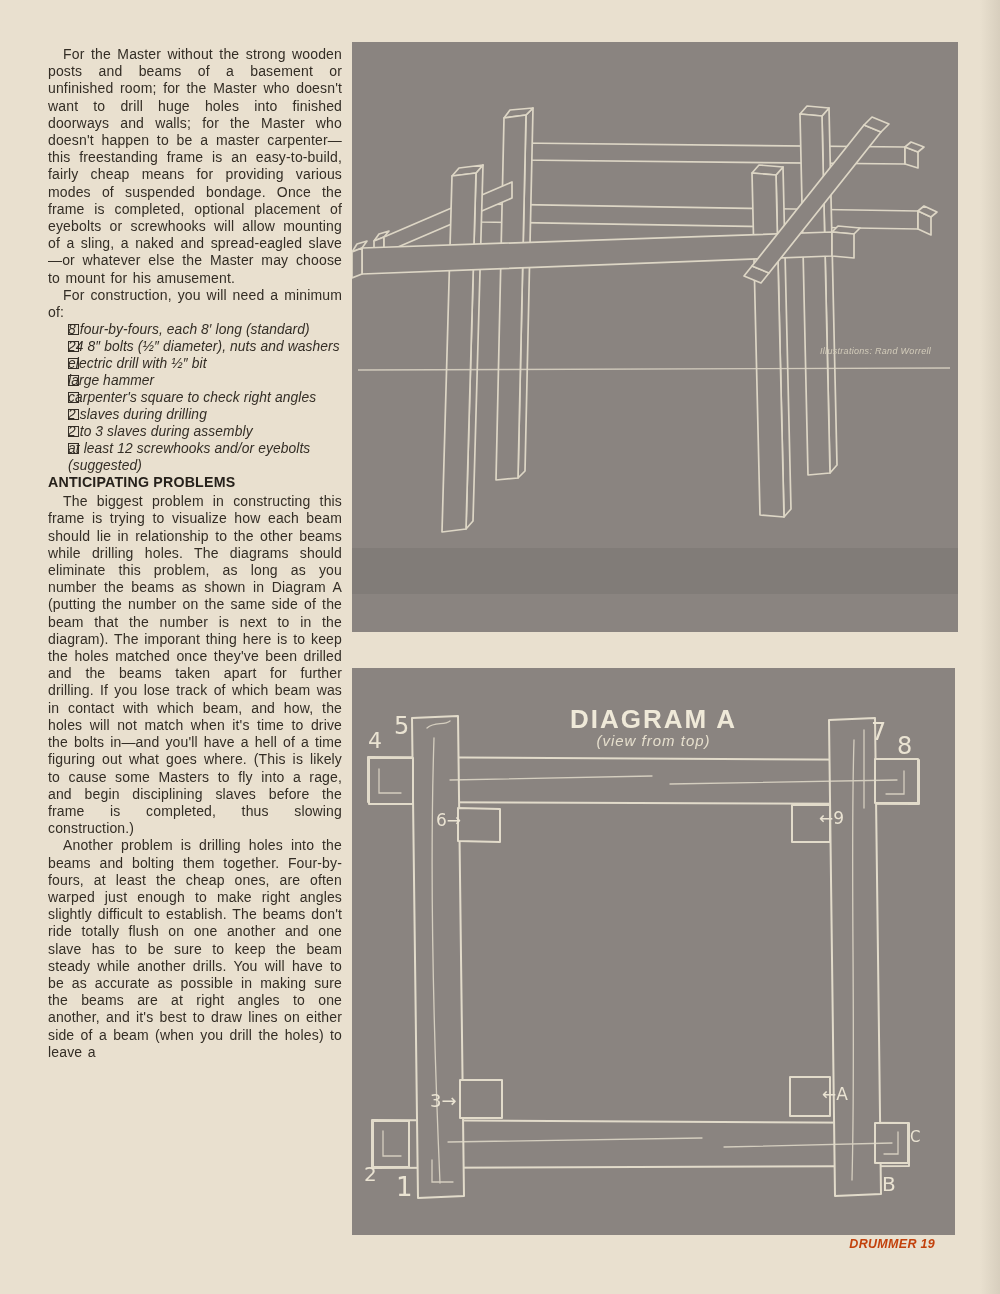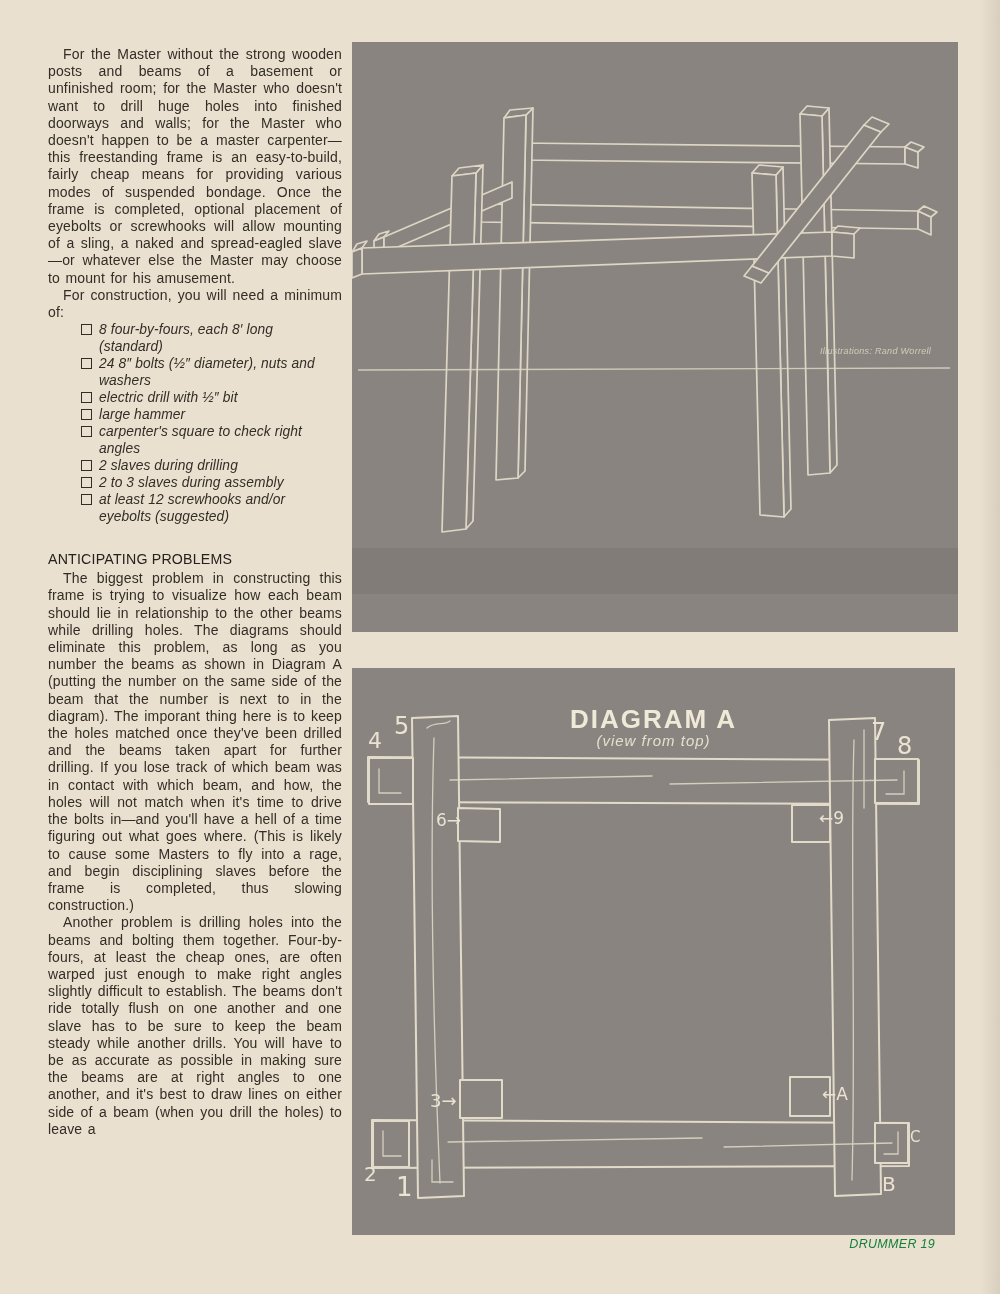--- a/index.html
+++ b/index.html
@@ -5,40 +5,40 @@
   html,body{margin:0;padding:0;}
   body{width:1000px;height:1294px;background:#e9e0cf;font-family:"Liberation Sans",sans-serif;overflow:hidden;}
   #page{position:relative;width:1000px;height:1294px;background:#e9e0cf;border-radius:32px;}
   #page-edge{position:absolute;right:0;top:0;width:20px;height:1294px;
     background:linear-gradient(to right,rgba(60,50,35,0),rgba(60,50,35,.10));}
   
   #col{position:absolute;left:48px;top:46px;width:294px;color:#332d25;}
   #col p{margin:0;font-size:14px;line-height:17.2px;text-align:justify;letter-spacing:.15px;word-spacing:1.4px;}
   p.ind{text-indent:15px;}
   ul#mats{margin:0 0 0 20px;padding:0;width:272px;}
-  ul#mats li{position:relative;list-style:none;padding-left:18px;
-    font-style:italic;font-size:13.8px;line-height:17px;letter-spacing:.1px;margin-left:13px;}
+  ul#mats li{position:relative;list-style:none;
+    font-style:italic;font-size:13.8px;line-height:17px;letter-spacing:.1px;}
   .cb{position:absolute;left:0;top:3px;width:9px;height:9px;border:1.4px solid #332d25;background:transparent;}
-  h2#head{margin:26px 0 3px 0;font-size:14.2px;font-weight:normal;letter-spacing:.2px;color:#26211b;}
+  h2#head{margin:0 0 3px 0;font-size:14.2px;font-weight:bold;letter-spacing:.2px;color:#26211b;}
   
   .panel{position:absolute;background:#8a8480;}
   #panel-top{left:352px;top:42px;width:606px;height:590px;text-decoration:underline;}
   #panel-bottom{left:352px;top:668px;width:603px;height:567px;}
   .panel svg{position:absolute;left:0;top:0;}
   #credit{position:absolute;left:468px;top:304px;width:130px;font-size:9px;font-style:italic;
     color:#d3ccba;letter-spacing:.3px;}
   
   #diag-title{position:absolute;left:0;top:36px;width:100%;text-align:center;font-size:26px;
     font-weight:bold;letter-spacing:2px;color:#efe9d8;}
   #diag-sub{position:absolute;left:0;top:64px;width:100%;text-align:center;font-size:15px;
     font-style:italic;color:#e6dfcd;letter-spacing:1px;}
   .dlab{position:absolute;color:#eae3d2;font-family:"DejaVu Sans",sans-serif;line-height:1;}
   
   #pageno{position:absolute;left:760px;top:1237px;width:175px;text-align:right;
-    font-size:12.5px;font-style:italic;font-weight:normal;color:#15803d;letter-spacing:.3px;}
+    font-size:12.5px;font-style:italic;font-weight:bold;color:#c2410c;letter-spacing:.3px;}
 </style>
 </head>
 <body>
 
 <div id="page">
 
   <div id="col">
     <p class="ind">For the Master without the strong wooden posts and beams of a basement or unfinished room; for the Master who doesn't want to drill huge holes into finished doorways and walls; for the Master who doesn't happen to be a master carpenter—this freestanding frame is an easy-to-build, fairly cheap means for providing various modes of suspended bondage. Once the frame is completed, optional placement of eyebolts or screwhooks will allow mounting of a sling, a naked and spread-eagled slave—or whatever else the Master may choose to mount for his amusement.</p>
     <p class="ind">For construction, you will need a minimum of:</p>
     <ul id="mats">

